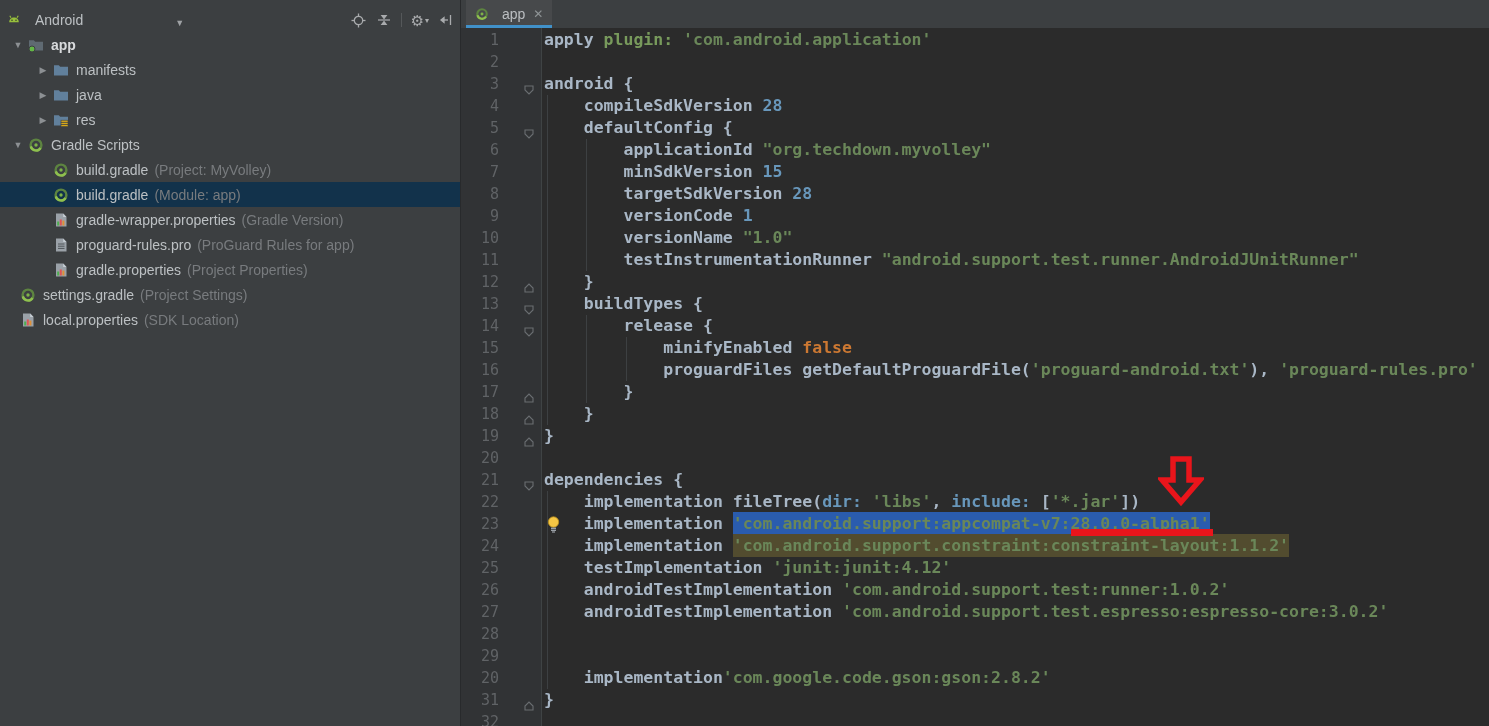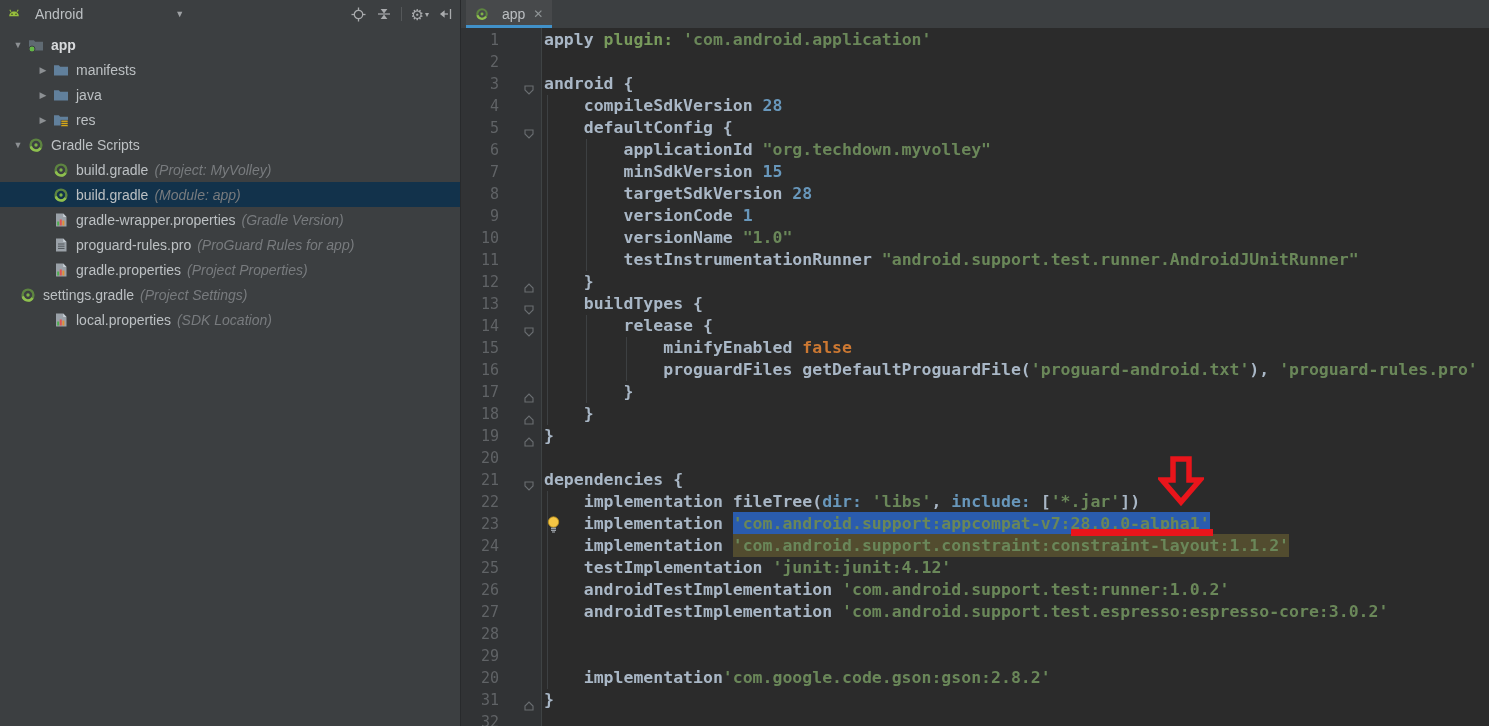--- a/index.html
+++ b/index.html
@@ -2,38 +2,38 @@
 <html style="--panel-bg: #3c3f41; --panel-row-selected: #12324b; --editor-bg: #2b2b2b; --gutter-bg: #313335; --gutter-border: #3f4344; --line-number: #606366; --tok-plain: #a9b7c6; --tok-string: #6a8759; --tok-number: #6897bb; --tok-keyword: #cc7832; --tok-key-green: #789a5c; --tok-key-blue: #6897bb; --selection-bg: #2a5cae; --usage-bg: #524c2f; --accent-red: #e9151b; --tab-underline: #4191c9; --tab-bg: #47494b; --tabbar-bg: #3c3f41; --label-text: #bcc0c3; --hint-text: #787b7e; --bold-text: #d8dadc; --icon-gray: #a9abad;"><head>
 <meta charset="utf-8">
 <style>
   * { margin:0; padding:0; box-sizing:border-box; }
   html,body { width:1489px; height:726px; overflow:hidden; background:#2b2b2b;
               font-family:"Liberation Sans", sans-serif; }
   .ide { display:flex; width:1489px; height:726px; }
 
   
   .project-panel { width:460px; flex:none; background:var(--panel-bg,#3c3f41); color:var(--label-text,#bcc0c3); position:relative; }
-  .panel-header { height:28px; display:flex; align-items:center; padding:0 6px; }
+  .panel-header { height:28px; display:flex; align-items:flex-end; padding:0 6px; }
   .panel-title { font-size:14px; margin-left:6px; color:var(--label-text,#bcc0c3); }
   .panel-caret { color:#9ea1a4; font-size:9px; margin-left:92px; }
   .panel-toolbar { margin-left:auto; display:flex; align-items:center; gap:9px; }
   .tb-icon { width:16px; height:16px; display:flex; align-items:center; justify-content:center; color:var(--icon-gray,#a9abad); }
   .tb-divider { width:1px; height:14px; background:#55585a; }
   .gear-wrap { display:flex; align-items:center; }
   .gear-glyph { font-size:15px; color:var(--icon-gray,#a9abad); line-height:1; }
   .gear-caret { font-size:8px; color:var(--icon-gray,#a9abad); margin-left:1px; }
 
   .tree { padding-top:4px; font-size:14px; }
   .tree-row { height:25px; display:flex; align-items:center; cursor:default; }
   .tree-row.selected { background:var(--panel-row-selected,#12324b); }
   .chev { width:20px; flex:none; text-align:center; font-size:9px; color:#8c9093; }
   .t-icon { width:16px; height:16px; flex:none; margin-right:7px; }
   .t-label { white-space:pre; }
   .t-label.bold { font-weight:bold; color:var(--bold-text,#d8dadc); }
-  .t-hint { color:var(--hint-text,#787b7e); margin-left:6px; white-space:pre;font-style:italic; }
+  .t-hint { color:var(--hint-text,#787b7e); margin-left:6px; white-space:pre; }
 
   .v-sep { width:1px; background:#282a2c; flex:none; }
 
   
   .editor-pane { flex:1; display:flex; flex-direction:column; min-width:0; }
   .tab-bar { height:28px; background:var(--tabbar-bg,#3c3f41); display:flex; align-items:flex-end; flex:none; }
   .tab { height:28px; margin-left:5px; padding:0 9px; background:var(--tab-bg,#47494b);
          display:flex; align-items:center; gap:6px; position:relative; color:#bcbfc2; font-size:14px; }
   .tab-underline { position:absolute; left:0; right:0; bottom:0; height:3px; background:var(--tab-underline,#4191c9); }
   .tab-close { color:#8f9496; font-size:12px; margin-left:2px; }
@@ -220,21 +220,21 @@
         <div class="tree-row" style="">
           <span class="chev"></span>
           <span class="t-icon"><svg width="16" height="16" viewBox="0 0 16 16" fill="none">
               <circle cx="8" cy="8" r="5.4" stroke="#5d8440" stroke-width="2.4"></circle>
               <path d="M2.8 9.4 a5.4 5.4 0 0 0 9.8 1.6" stroke="#8fc04f" stroke-width="2.4"></path>
               <circle cx="8" cy="8" r="1.7" fill="#7db348"></circle>
             </svg></span>
           <span class="t-label">settings.gradle</span>
           <span class="t-hint">(Project Settings)</span>
         </div>
-        <div class="tree-row" style="padding-left: 33px; text-align: right;">
+        <div class="tree-row" style=" text-align: right;">
           <span class="chev"></span>
           <span class="t-icon"><svg width="16" height="16" viewBox="0 0 16 16">
               <path d="M3 1.5 h7.2 L13.5 5 v9.5 H3 z" fill="#9aa1a8"></path>
               <path d="M10.2 1.5 L13.5 5 h-3.3 z" fill="#c6cdd3"></path>
               <rect x="4.2" y="9.5" width="2" height="4" fill="#4caf50"></rect>
               <rect x="6.8" y="7.5" width="2" height="6" fill="#e05555"></rect>
               <rect x="9.4" y="8.6" width="2" height="4.9" fill="#e09035"></rect>
             </svg></span>
           <span class="t-label">local.properties</span>
           <span class="t-hint">(SDK Location)</span>

